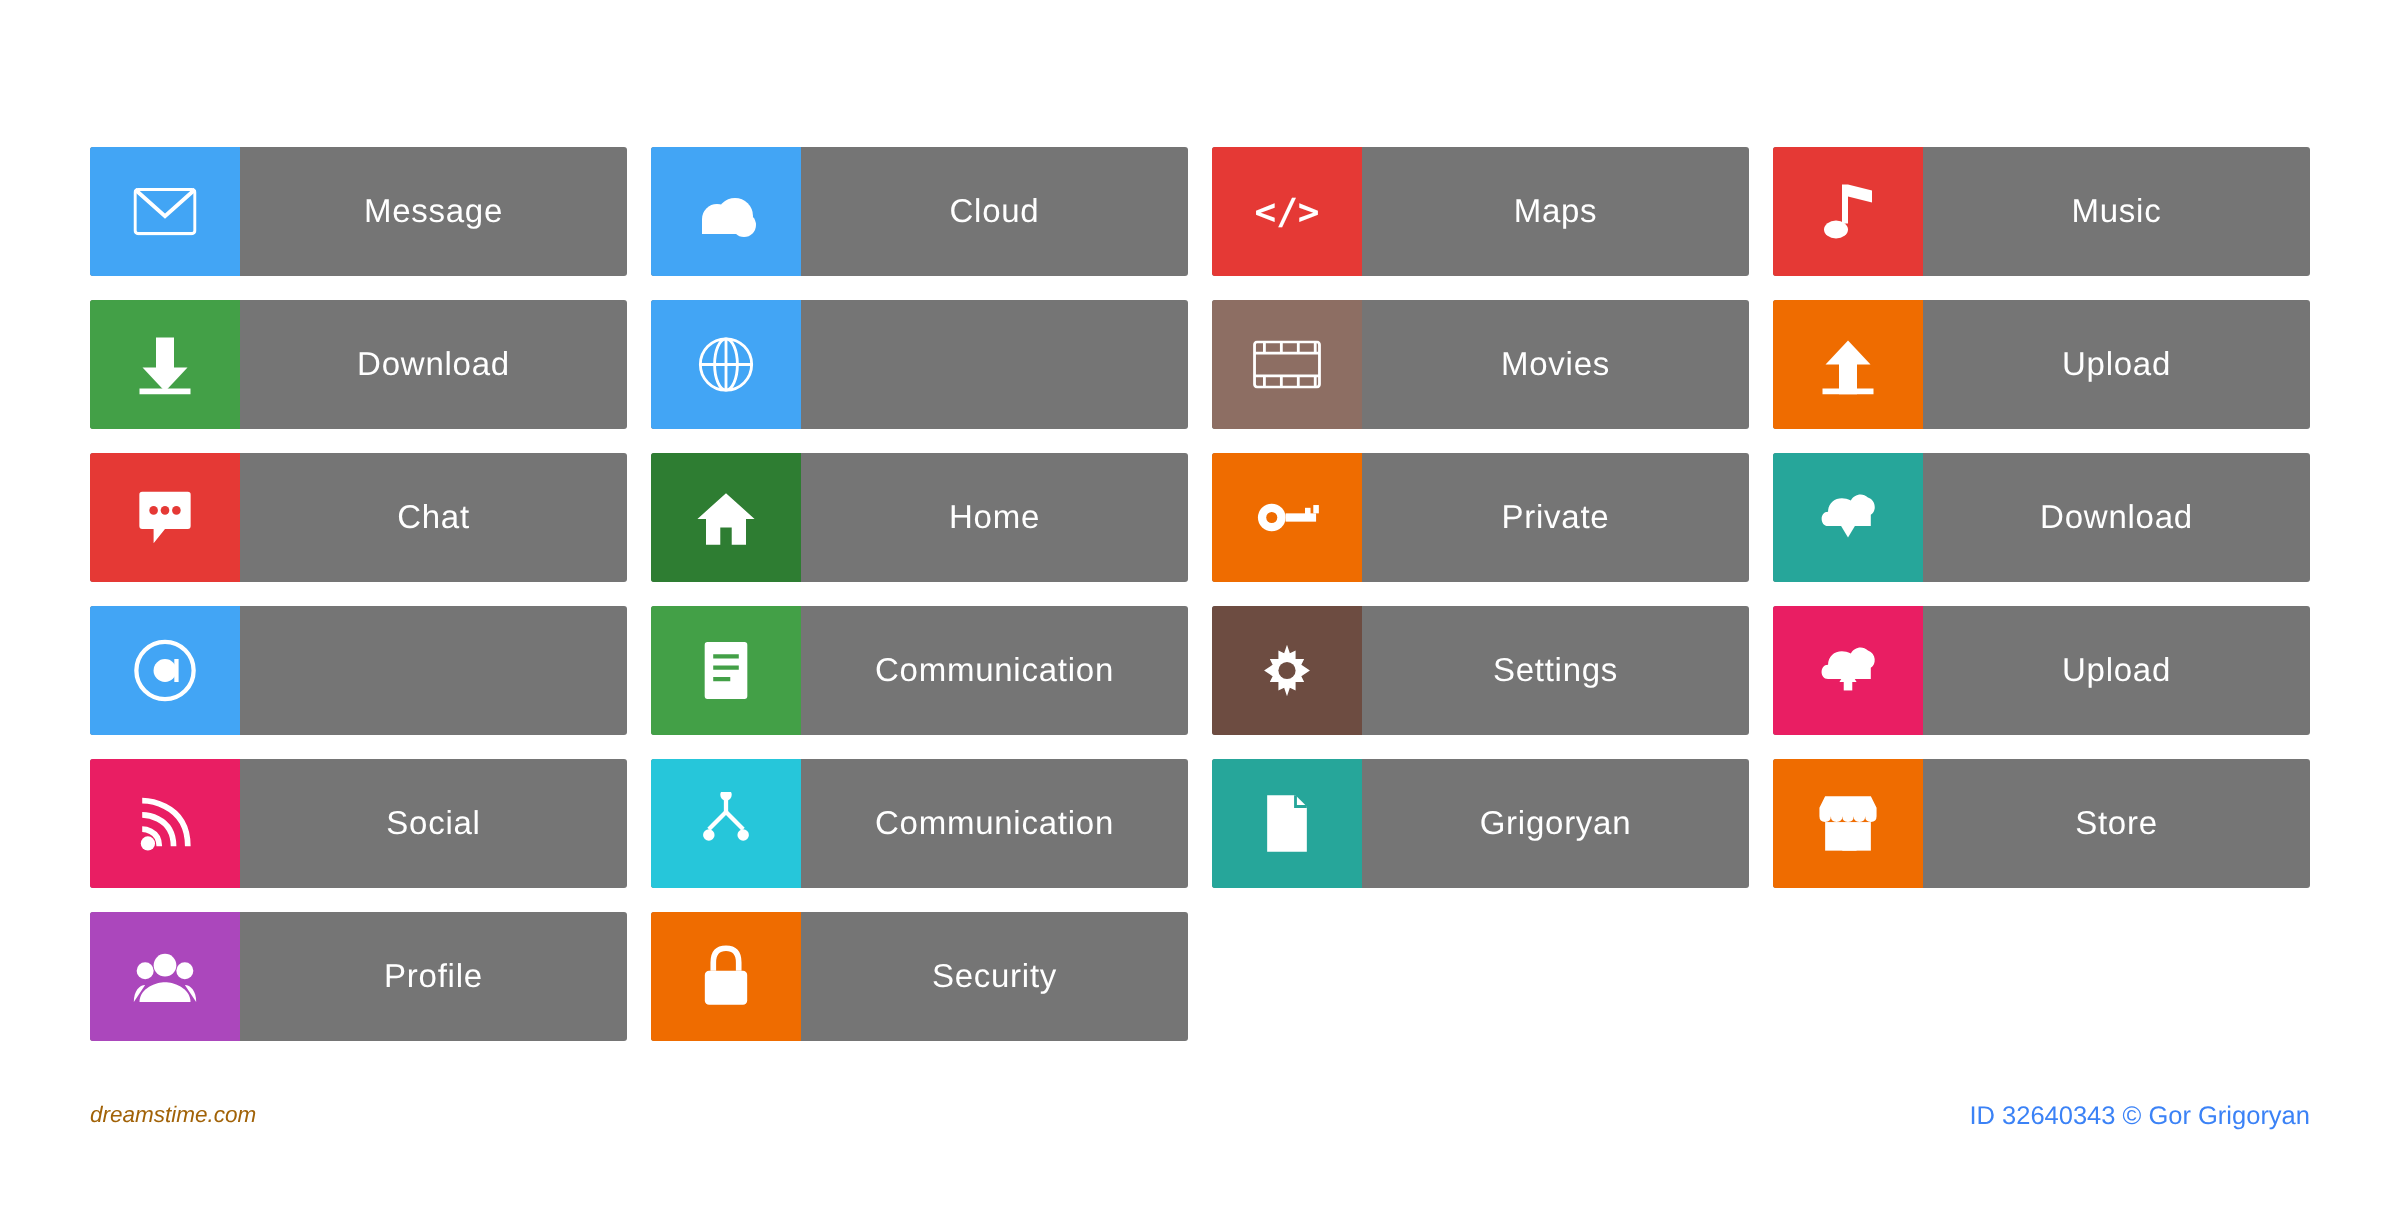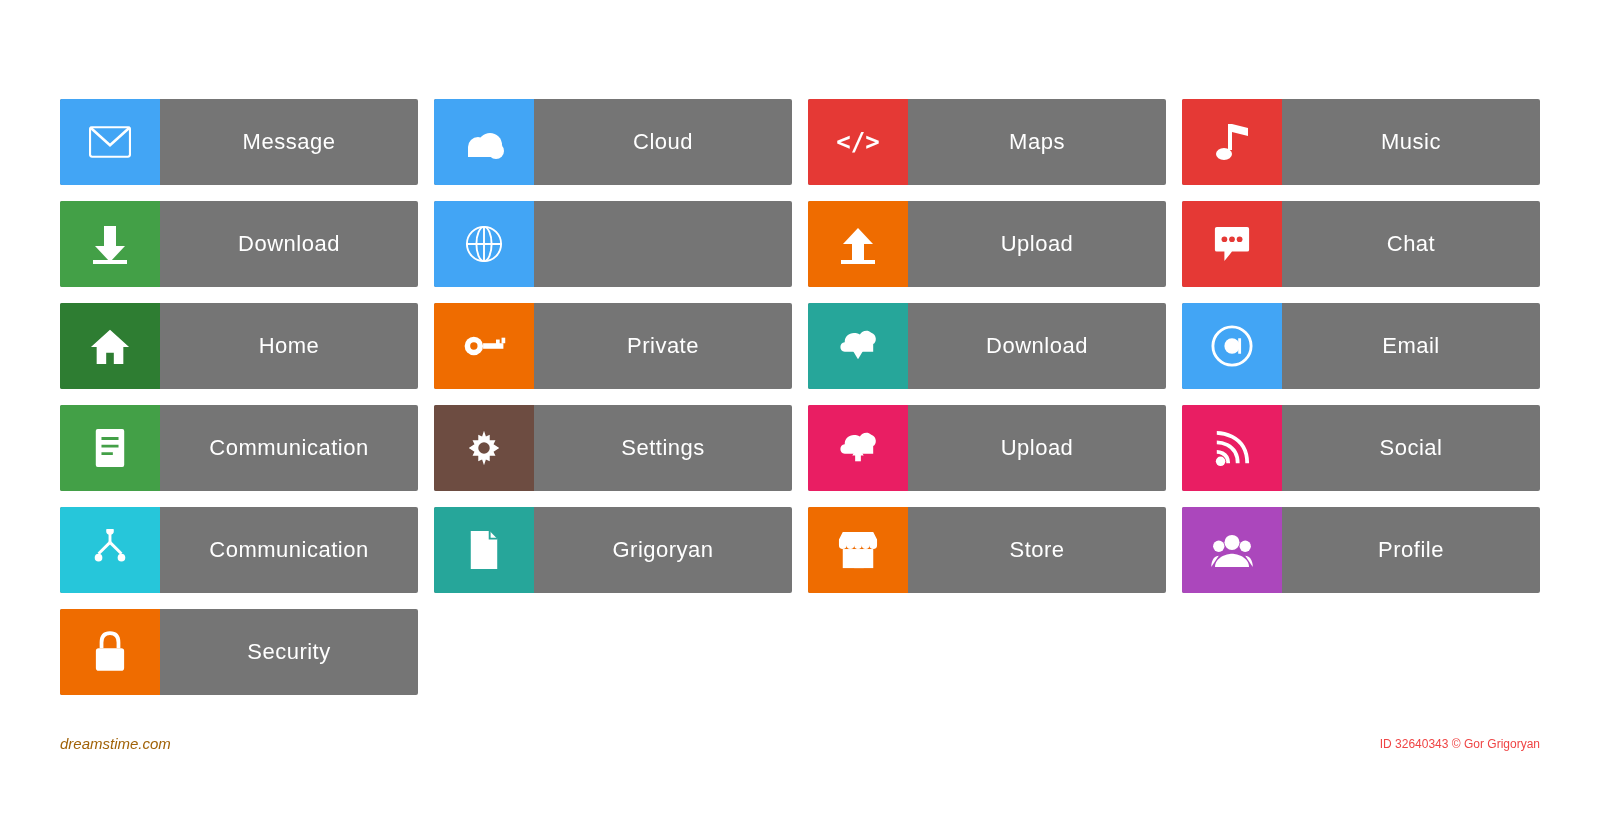--- a/index.html
+++ b/index.html
@@ -57,22 +57,22 @@
       padding: 0 60px 10px 60px;
       color: #aaa;
       font-size: 13px;
     }
     .watermark-logo {
       color: #a16207;
       font-size: 15px;
       font-style: italic;
     }
     .watermark-id {
-      color: #ef4444;
-      font-size: 12px;
+      color: #3b82f6;
+      font-size: 17px;
       text-align: right;
     }
   </style>
 </head>
 <body>
 
 <div class="grid">
 <div class="tile">
       <div class="tile-icon" style="background-color: rgb(66, 165, 245);">
         <svg viewBox="0 0 40 30" width="42" height="32" fill="white">
@@ -123,20 +123,38 @@
       <div class="tile-icon" style="background-color: rgb(66, 165, 245);">
         <svg viewBox="0 0 40 40" width="38" height="38" fill="white">
           <circle cx="20" cy="20" r="18" fill="none" stroke="white" stroke-width="2"></circle>
           <line x1="2" y1="20" x2="38" y2="20" stroke="white" stroke-width="2"></line>
           <ellipse cx="20" cy="20" rx="8" ry="18" fill="none" stroke="white" stroke-width="2"></ellipse>
           <line x1="20" y1="2" x2="20" y2="38" stroke="white" stroke-width="2"></line>
         </svg>
       </div>
     </div>
     <div class="tile">
+      <div class="tile-icon" style="background-color: rgb(141, 110, 99);">
+        <svg viewBox="0 0 48 34" width="46" height="32" fill="none" stroke="white" stroke-width="2">
+          <rect x="1" y="1" width="46" height="32" rx="2"></rect>
+          <line x1="1" y1="9" x2="47" y2="9"></line>
+          <line x1="1" y1="25" x2="47" y2="25"></line>
+          <line x1="8" y1="1" x2="8" y2="9"></line>
+          <line x1="20" y1="1" x2="20" y2="9"></line>
+          <line x1="32" y1="1" x2="32" y2="9"></line>
+          <line x1="44" y1="1" x2="44" y2="9"></line>
+          <line x1="8" y1="25" x2="8" y2="33"></line>
+          <line x1="20" y1="25" x2="20" y2="33"></line>
+          <line x1="32" y1="25" x2="32" y2="33"></line>
+          <line x1="44" y1="25" x2="44" y2="33"></line>
+        </svg>
+      </div>
+      <div class="tile-label">Movies</div>
+    </div>
+    <div class="tile">
       <div class="tile-icon" style="background-color: rgb(239, 108, 0);">
         <svg viewBox="0 0 40 40" width="40" height="40" fill="white">
           <rect x="14" y="18" width="12" height="22"></rect>
           <polygon points="5,20 20,4 35,20"></polygon>
           <rect x="3" y="36" width="34" height="4"></rect>
         </svg>
       </div>
       <div class="tile-label">Upload</div>
     </div>
     <div class="tile">
@@ -181,21 +199,20 @@
       <div class="tile-label">Download</div>
     </div>
     <div class="tile">
       <div class="tile-icon" style="background-color: rgb(66, 165, 245);">
         <svg viewBox="0 0 44 44" width="42" height="42" fill="white">
           <circle cx="22" cy="22" r="20" fill="none" stroke="white" stroke-width="3"></circle>
           <circle cx="22" cy="22" r="8"></circle>
           <line x1="30" y1="14" x2="30" y2="30" stroke="white" stroke-width="3"></line>
         </svg>
       </div>
-      <div class="tile-label">Email</div>
     </div>
     <div class="tile">
       <div class="tile-icon" style="background-color: rgb(67, 160, 71);">
         <svg viewBox="0 0 38 44" width="36" height="42" fill="white">
           <rect x="4" y="2" width="30" height="40" rx="2"></rect>
           <line x1="10" y1="12" x2="28" y2="12" stroke="#43a047" stroke-width="3"></line>
           <line x1="10" y1="20" x2="28" y2="20" stroke="#43a047" stroke-width="3"></line>
           <line x1="10" y1="28" x2="22" y2="28" stroke="#43a047" stroke-width="3"></line>
         </svg>
       </div>

